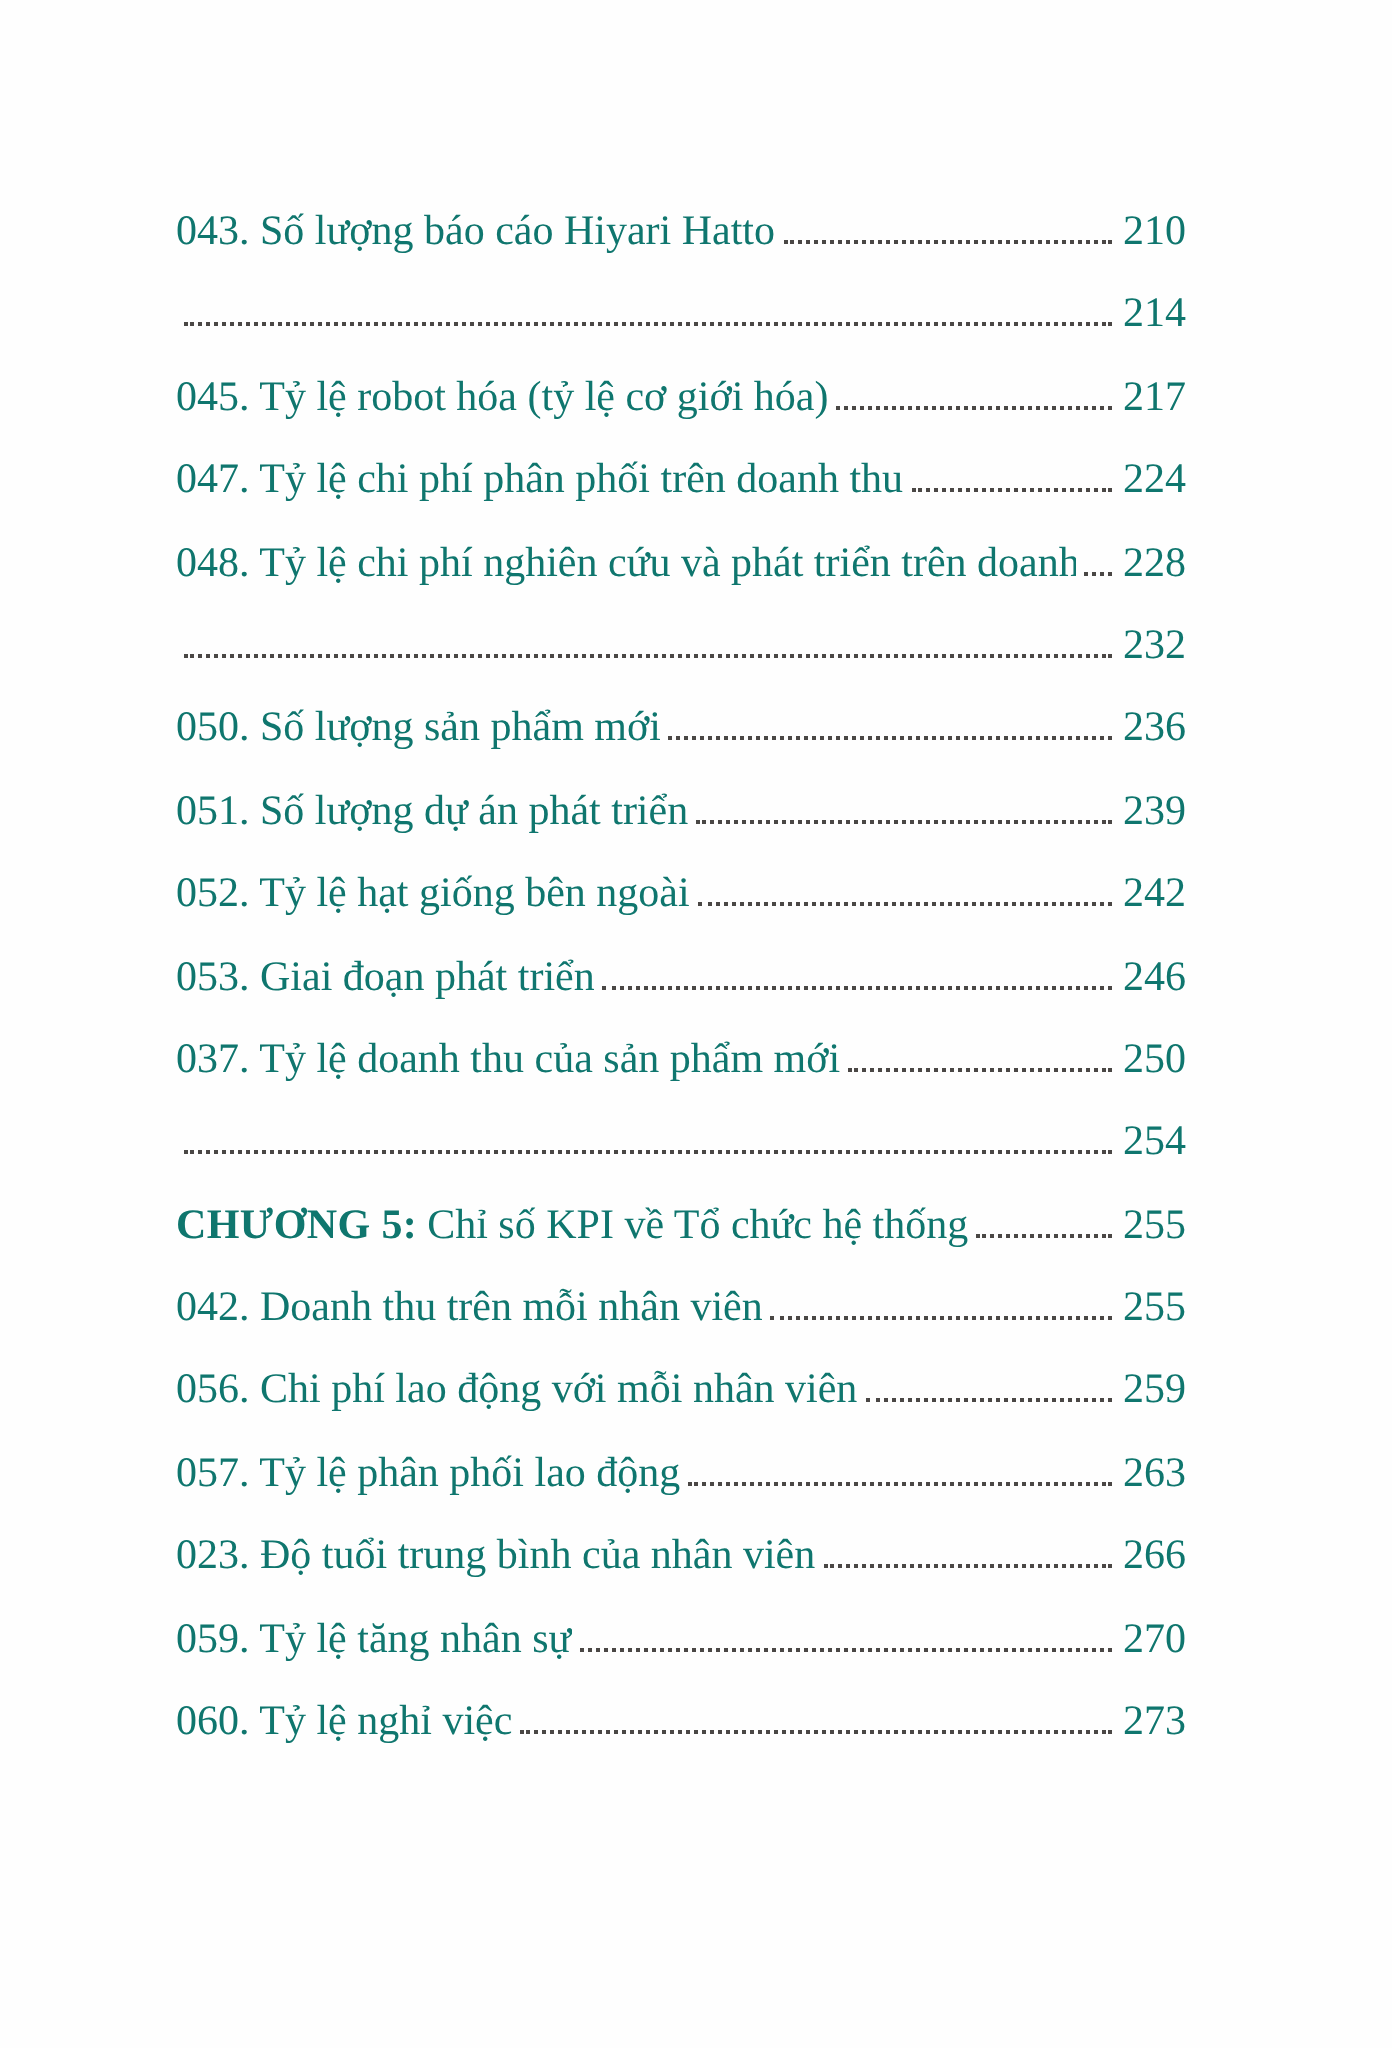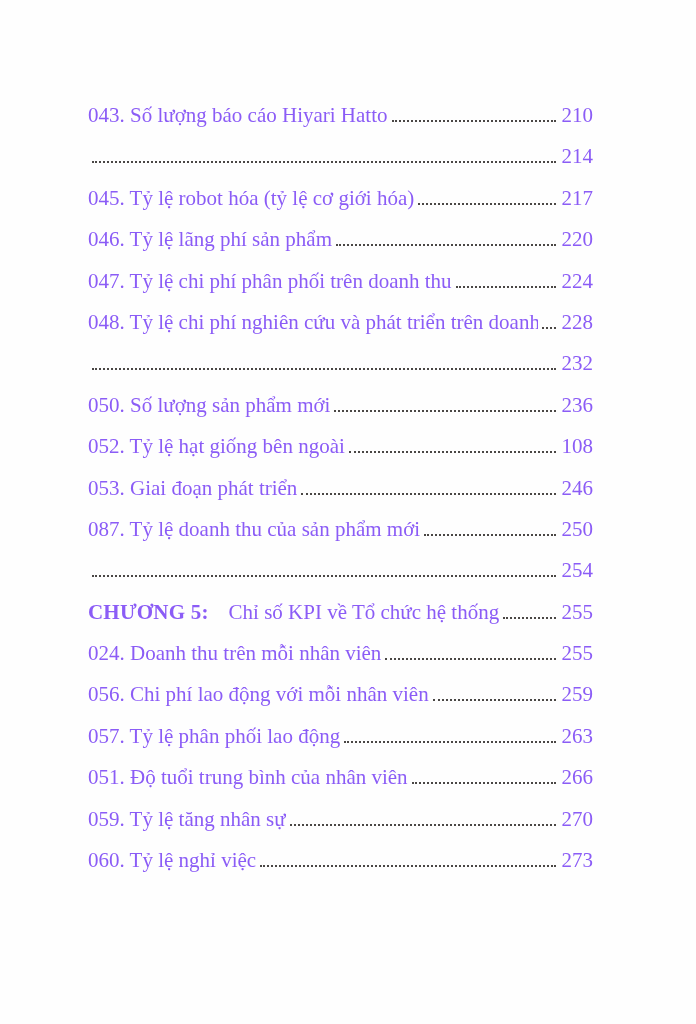--- a/index.html
+++ b/index.html
@@ -6,36 +6,36 @@
   html, body {
     width: 696px;
     background: #ffffff;
     font-family: "Liberation Serif", "DejaVu Serif", serif;
   }
   .page {
     width: 696px;
     height: 1024px;
     background: #fefefe;
     padding: 102px 103px 0 88px;
-    color: #8b5cf6;
+    color: #0f766e;
     overflow: hidden;
   }
   .toc-row {
     display: flex;
     align-items: baseline;
     font-size: 21px;
     line-height: 27px;
     margin-bottom: 14.4px;
     white-space: nowrap;
   }
   .prefix {
     font-weight: 700;
     letter-spacing: 0.2px;
   }
-  .prefix:not(:empty) { margin-right: 20px; }
+  .prefix:not(:empty) { margin-right: 5px; }
   .label {
     flex-shrink: 1;
     overflow: hidden;
   }
   .dots {
     flex: 1 1 auto;
     min-width: 14px;
     border-bottom: 2px dotted #4a4745;
     margin: 0 6px 0 4px;
   }
@@ -61,26 +61,20 @@
     <span class="pagenum">214</span>
   </div>
 
   <div class="toc-row">
     <span class="prefix"></span>
       <span class="label">045. Tỷ lệ robot hóa (tỷ lệ cơ giới hóa)</span>
     <span class="dots"></span>
     <span class="pagenum">217</span>
   </div>
 
-  <div class="toc-row">
-    <span class="prefix"></span>
-      <span class="label">046. Tỷ lệ lãng phí sản phẩm</span>
-    <span class="dots"></span>
-    <span class="pagenum">220</span>
-  </div>
 
   <div class="toc-row">
     <span class="prefix"></span>
       <span class="label">047. Tỷ lệ chi phí phân phối trên doanh thu</span>
     <span class="dots"></span>
     <span class="pagenum">224</span>
   </div>
 
   <div class="toc-row">
     <span class="prefix"></span>
@@ -95,79 +89,85 @@
     <span class="pagenum">232</span>
   </div>
 
   <div class="toc-row">
     <span class="prefix"></span>
       <span class="label">050. Số lượng sản phẩm mới</span>
     <span class="dots"></span>
     <span class="pagenum">236</span>
   </div>
 
+  <div class="toc-row">
+    <span class="prefix"></span>
+      <span class="label">051. Số lượng dự án phát triển</span>
+    <span class="dots"></span>
+    <span class="pagenum">239</span>
+  </div>
 
   <div class="toc-row">
     <span class="prefix"></span>
       <span class="label">052. Tỷ lệ hạt giống bên ngoài</span>
     <span class="dots"></span>
-    <span class="pagenum">108</span>
+    <span class="pagenum">242</span>
   </div>
 
   <div class="toc-row">
     <span class="prefix"></span>
       <span class="label">053. Giai đoạn phát triển</span>
     <span class="dots"></span>
     <span class="pagenum">246</span>
   </div>
 
   <div class="toc-row">
     <span class="prefix"></span>
-      <span class="label">087. Tỷ lệ doanh thu của sản phẩm mới</span>
+      <span class="label">037. Tỷ lệ doanh thu của sản phẩm mới</span>
     <span class="dots"></span>
     <span class="pagenum">250</span>
   </div>
 
   <div class="toc-row">
     <span class="prefix"></span>
     <span class="dots"></span>
     <span class="pagenum">254</span>
   </div>
 
   <div class="toc-row">
     <span class="prefix">CHƯƠNG 5:</span>
       <span class="label">Chỉ số KPI về Tổ chức hệ thống</span>
     <span class="dots"></span>
     <span class="pagenum">255</span>
   </div>
 
   <div class="toc-row">
     <span class="prefix"></span>
-      <span class="label">024. Doanh thu trên mỗi nhân viên</span>
+      <span class="label">042. Doanh thu trên mỗi nhân viên</span>
     <span class="dots"></span>
     <span class="pagenum">255</span>
   </div>
 
   <div class="toc-row">
     <span class="prefix"></span>
       <span class="label">056. Chi phí lao động với mỗi nhân viên</span>
     <span class="dots"></span>
     <span class="pagenum">259</span>
   </div>
 
   <div class="toc-row">
     <span class="prefix"></span>
       <span class="label">057. Tỷ lệ phân phối lao động</span>
     <span class="dots"></span>
     <span class="pagenum">263</span>
   </div>
 
   <div class="toc-row">
     <span class="prefix"></span>
-      <span class="label">051. Độ tuổi trung bình của nhân viên</span>
+      <span class="label">023. Độ tuổi trung bình của nhân viên</span>
     <span class="dots"></span>
     <span class="pagenum">266</span>
   </div>
 
   <div class="toc-row">
     <span class="prefix"></span>
       <span class="label">059. Tỷ lệ tăng nhân sự</span>
     <span class="dots"></span>
     <span class="pagenum">270</span>
   </div>

